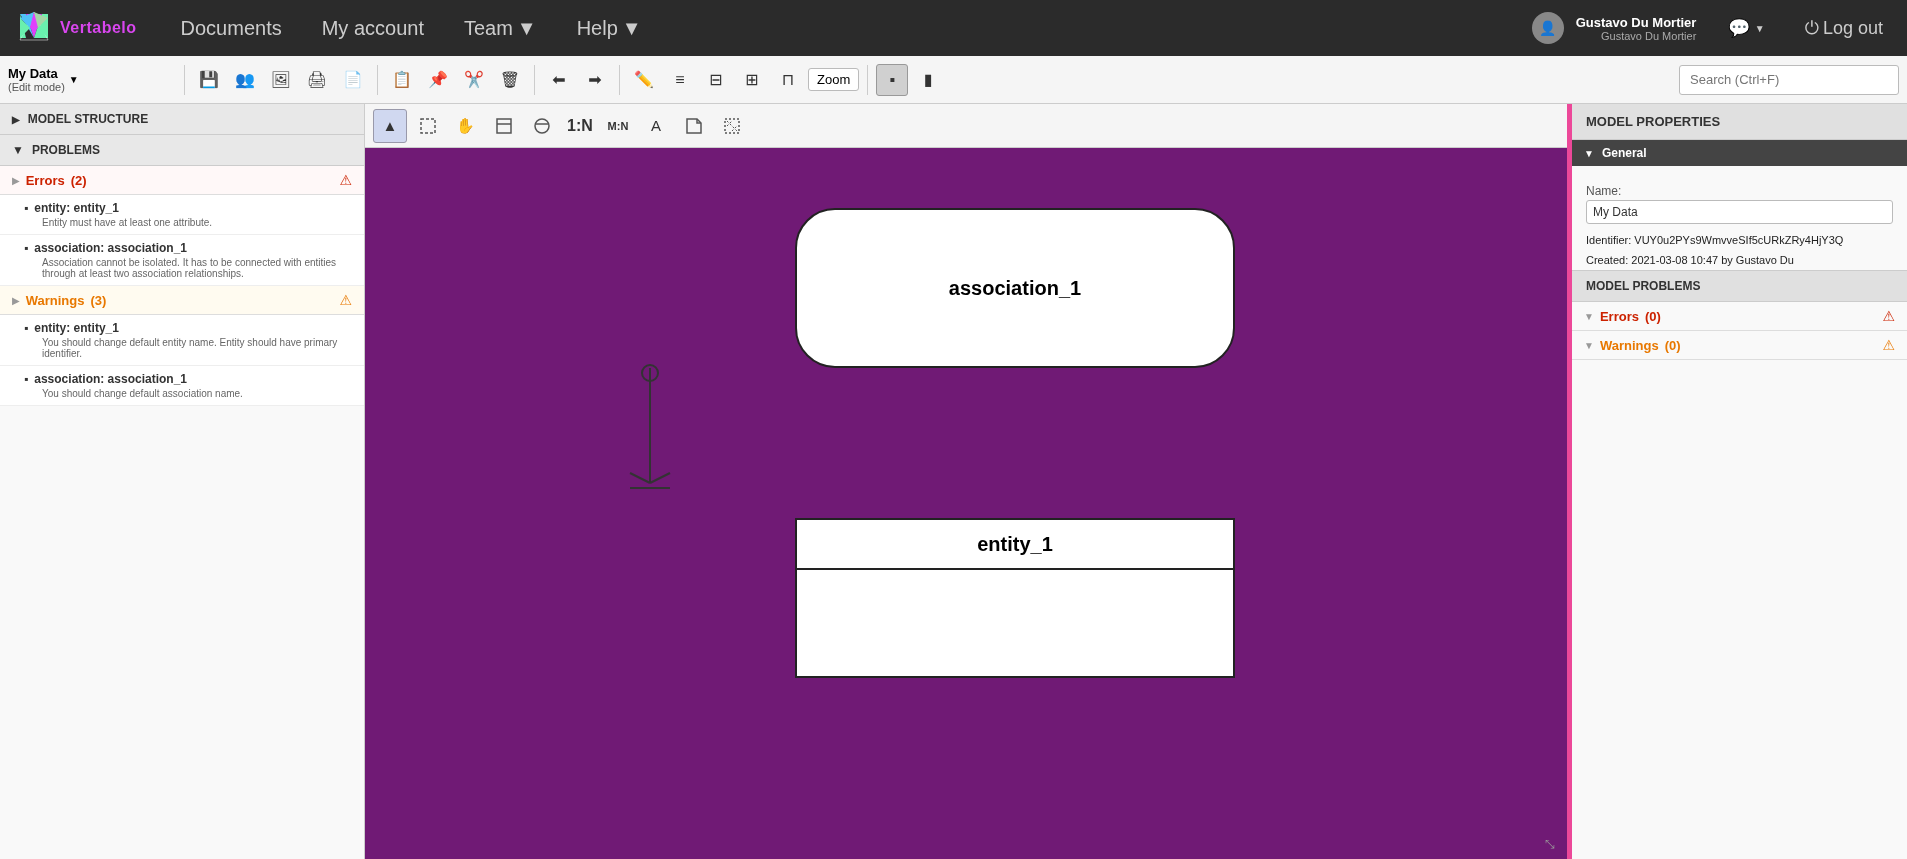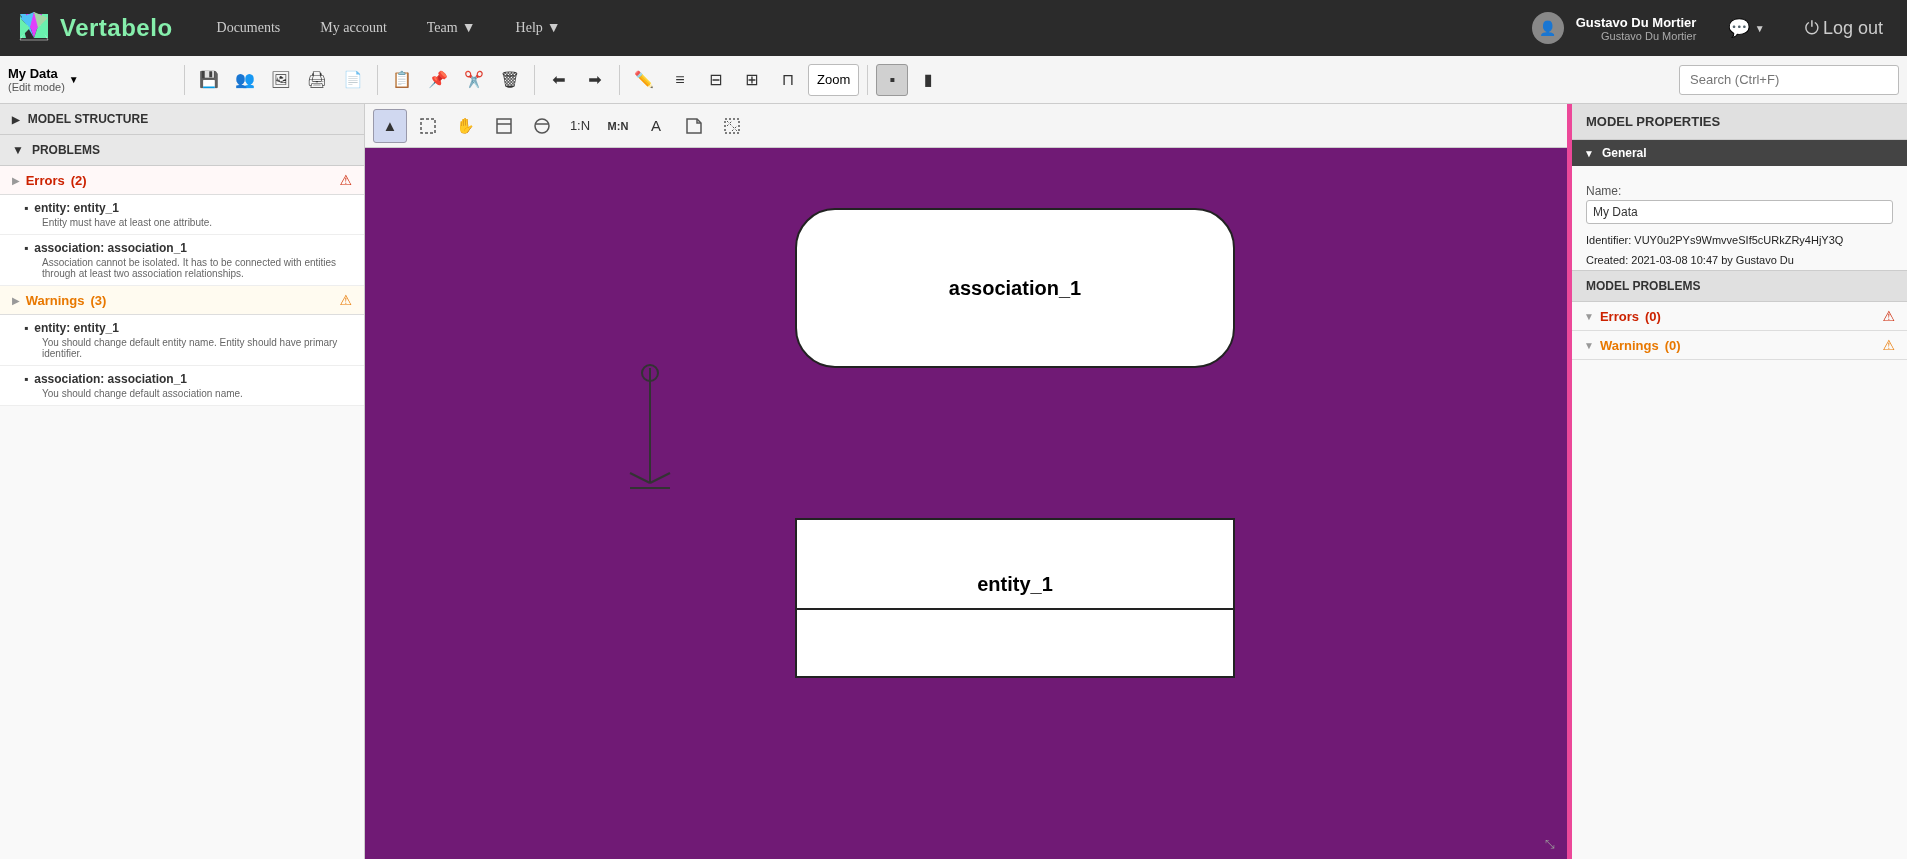--- a/index.html
+++ b/index.html
@@ -21,34 +21,33 @@
       display: flex;
       align-items: center;
       gap: 8px;
       margin-right: 12px;
     }
     #logo-icon {
       width: 36px;
       height: 36px;
     }
     #logo-text {
-      font-size: 24px;
-      font-weight: bold;
-      color: #86efac;
+      font-size: 16px;
+      font-weight: bold;
+      color: #d946ef;
       letter-spacing: 0.5px;
       text-align: center;
     }
     .nav-item {
       color: #ccc;
-      font-size: 14px;
+      font-size: 20px;
       cursor: pointer;
       padding: 4px 8px;
       border-radius: 3px;
       white-space: nowrap;
-      font-family: Liberation Serif, serif;
     }
     .nav-item-with-arrow { display: flex; align-items: center; gap: 4px; }
     .nav-spacer { flex: 1; }
     #user-area {
       display: flex;
       align-items: center;
       gap: 12px;
       color: #ccc;
     }
     #user-info { display: flex; flex-direction: column; align-items: flex-end; }
@@ -97,21 +96,21 @@
       font-size: 16px;
       color: #333;
       background: transparent;
     }
     .tb-btn.active { background: #d0d0d0; border-color: #999; }
     #zoom-btn {
       display: flex;
       align-items: center;
       gap: 4px;
       padding: 0 8px;
-      height: 32px;
+      height: 23px;
       border: 1px solid #bbb;
       border-radius: 3px;
       cursor: pointer;
       background: #fff;
       font-size: 13px;
     }
     #search-input-toolbar {
       margin-left: auto;
       padding: 4px 10px;
       width: 220px;
@@ -272,21 +271,20 @@
     }
     .erd-entity-header {
       border-bottom: 2px solid #222;
       padding: 8px;
       display: flex;
       align-items: center;
       justify-content: center;
       font-size: 20px;
       font-weight: bold;
       min-height: 50px;
-      margin-top: 40px;
     }
     .erd-entity-body { flex: 1; }
     
     #connection-svg {
       position: absolute;
       top: 0; left: 0;
       width: 100%;
       height: 100%;
       z-index: 1;
       pointer-events: none;
@@ -549,21 +547,21 @@
           <line x1="2" y1="7" x2="16" y2="7" stroke="#555" stroke-width="1.5"></line>
         </svg>
       </div>
       <div class="diag-btn" title="Add view">
         <svg width="18" height="18" viewBox="0 0 18 18">
           <rect x="2" y="2" width="14" height="14" rx="7" fill="none" stroke="#555" stroke-width="1.5"></rect>
           <line x1="2" y1="7" x2="16" y2="7" stroke="#555" stroke-width="1.5"></line>
         </svg>
       </div>
       <div class="diag-btn" title="1:N relation">
-        <span style="font-size:13px;font-weight:normal;">1:N</span>
+        <span style="font-size:16px;font-weight:bold;">1:N</span>
       </div>
       <div class="diag-btn" title="M:N relation">
         <span style="font-size:11px;font-weight:bold;">M:N</span>
       </div>
       <div class="diag-btn" title="Add text">A</div>
       <div class="diag-btn" title="Add note">
         <svg width="18" height="18" viewBox="0 0 18 18">
           <polygon points="2,2 12,2 16,6 16,16 2,16" fill="none" stroke="#555" stroke-width="1.5"></polygon>
           <polyline points="12,2 12,6 16,6" fill="none" stroke="#555" stroke-width="1.5"></polyline>
         </svg>

